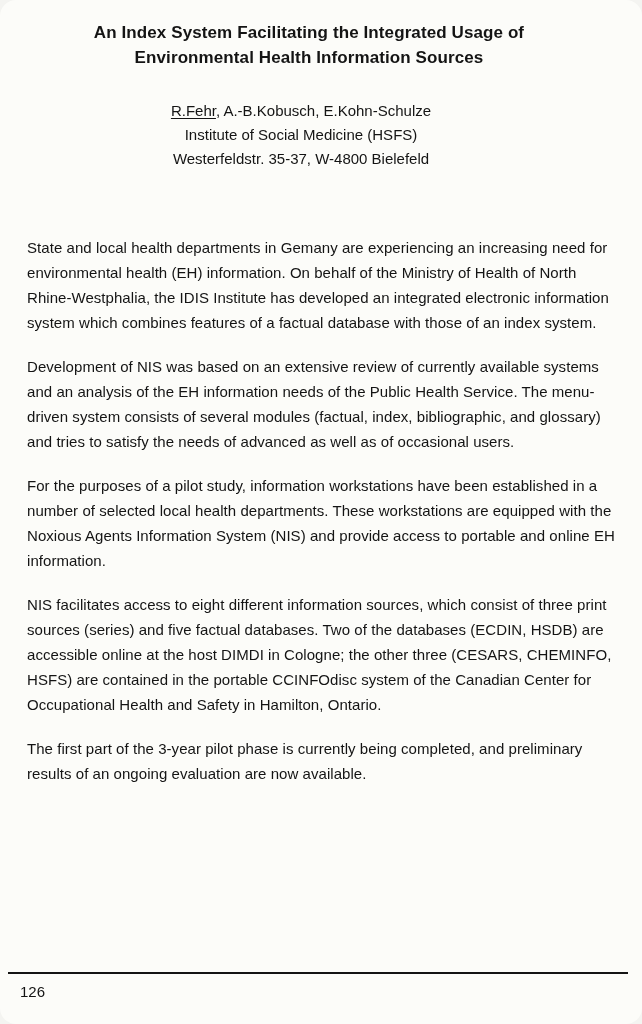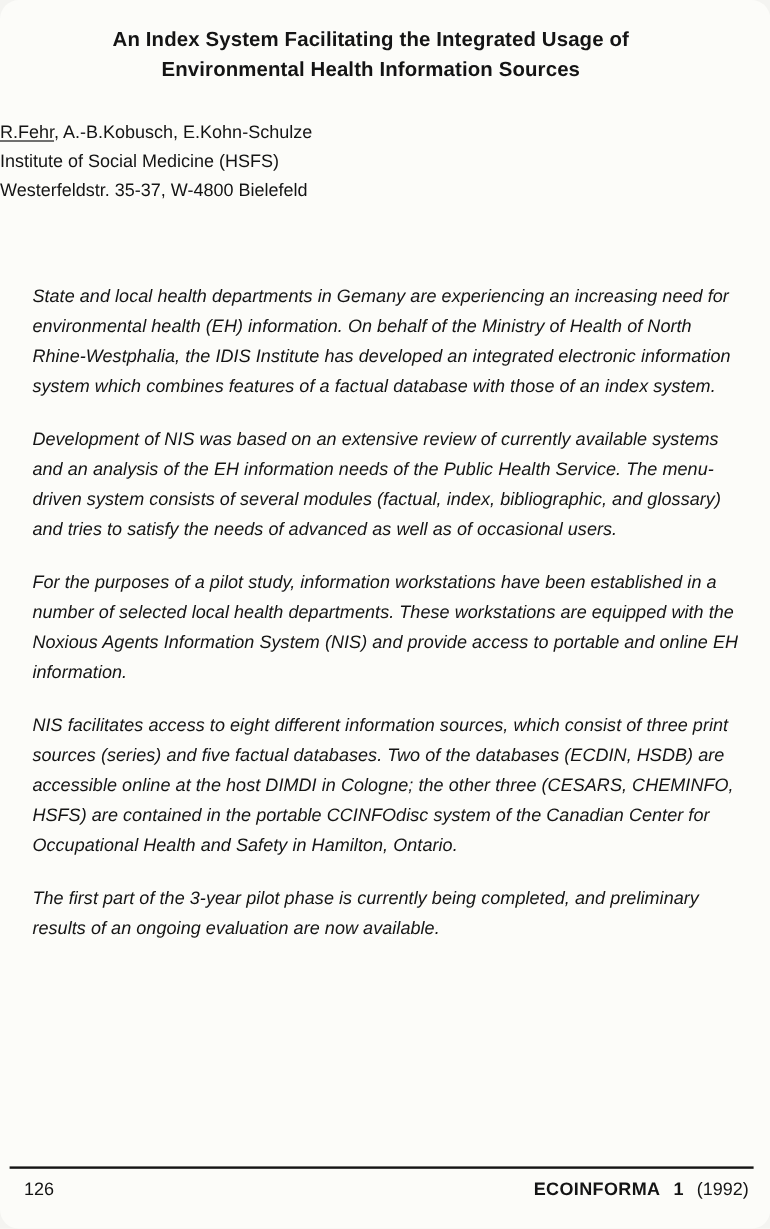--- a/index.html
+++ b/index.html
@@ -26,33 +26,33 @@
     margin-right: 24px;
     text-align: center;
     font-weight: bold;
     font-size: 17px;
     line-height: 25px;
     letter-spacing: 0.1px;
   }
   .authors-block {
     margin-top: 29px;
     margin-right: 40px;
+    text-align: center;
     font-size: 15px;
     line-height: 24px;
   }
   .authors-underline {
     text-decoration: underline;
     text-underline-offset: 2px;
   }
   .body-block {
     margin: 64px 20px 0 27px;
     font-size: 15px;
     line-height: 25px;
     letter-spacing: 0.05px;
-    font-style: italic;
   }
   .body-block p {
     margin: 0 0 19px 0;
   }
   .footer-rule {
     position: absolute;
     top: 972px;
     left: 8px;
     width: 620px;
     height: 2px;
@@ -105,20 +105,15 @@
     <p>Development of NIS was based on an extensive review of currently available systems and an analysis of the EH information needs of the Public Health Service. The menu-driven system consists of several modules (factual, index, bibliographic, and glossary) and tries to satisfy the needs of advanced as well as of occasional users.</p>
     <p>For the purposes of a pilot study, information workstations have been established in a number of selected local health departments. These workstations are equipped with the Noxious Agents Information System (NIS) and provide access to portable and online EH information.</p>
     <p>NIS facilitates access to eight different information sources, which consist of three print sources (series) and five factual databases. Two of the databases (ECDIN, HSDB) are accessible online at the host DIMDI in Cologne; the other three (CESARS, CHEMINFO, HSFS) are contained in the portable CCINFOdisc system of the Canadian Center for Occupational Health and Safety in Hamilton, Ontario.</p>
     <p>The first part of the 3-year pilot phase is currently being completed, and preliminary results of an ongoing evaluation are now available.</p>
   </div>
 
   <div class="footer-rule"></div>
 
   <div class="footer-text">
     <span>126</span>
-    <span class="journal-cite">
-      <span class="journal-name">ECOINFORMA</span>
-      <span class="issue-number">1</span>
-      <span class="year">(1992)</span>
-    </span>
   </div>
 
 </div>
 
 </body></html>

